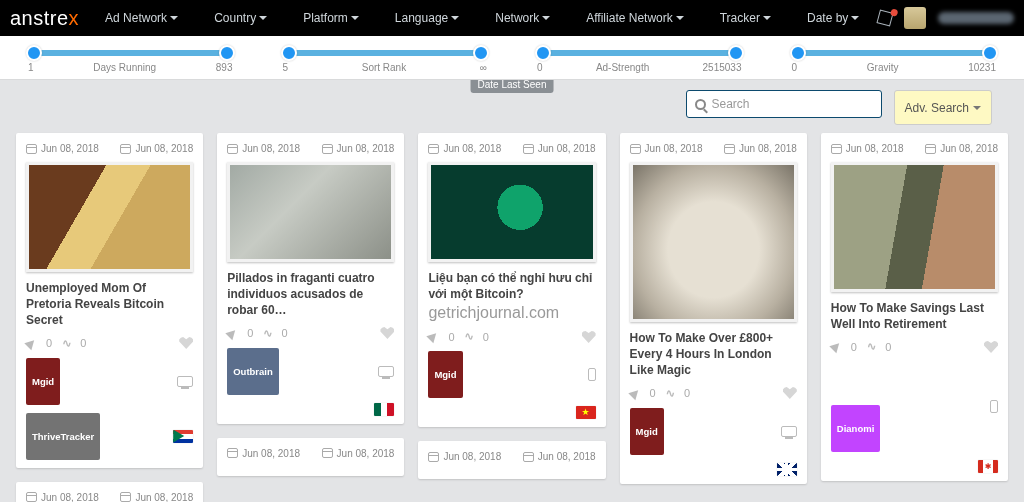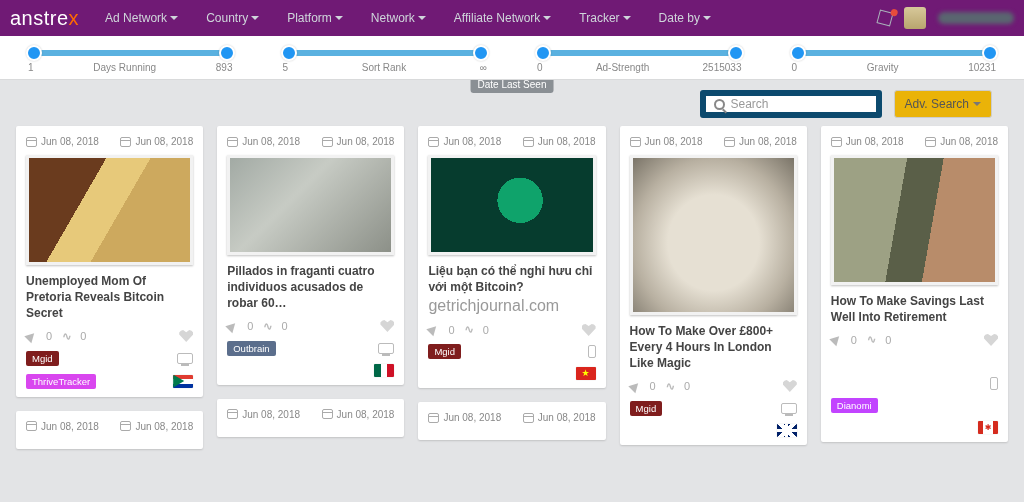--- a/index.html
+++ b/index.html
@@ -1,62 +1,62 @@
 <!DOCTYPE html>
 <html><head>
 <meta charset="utf-8">
 <style>
 * { box-sizing: border-box; margin: 0; padding: 0; }
 body { font-family: -apple-system, "Helvetica Neue", Arial, sans-serif; background: #e3e4e6; width: 1024px; overflow: hidden; font-size: 12px; color: #555; }
-.topbar { background: #701a75; height: 36px; display: flex; align-items: center; padding: 8px 10px; color: #cfd6db; }
+.topbar { background: #000000; height: 36px; display: flex; align-items: center; padding: 8px 10px; color: #cfd6db; }
 .logo { font-size: 20px; font-weight: 300; letter-spacing: .5px; color: #fff; margin-right: 18px; }
 .logo .x { color: #ff6a00; }
-.nav { display: flex; gap: 12px; }
+.nav { display: flex; gap: 20px; }
 .nav-item { font-size: 12px; padding: 6px 8px; cursor: pointer; display: flex; align-items: center; gap: 3px; }
 .caret { width: 0; height: 0; border-left: 4px solid transparent; border-right: 4px solid transparent; border-top: 4px solid #cfd6db; }
 .top-right { margin-left: auto; display: flex; align-items: center; gap: 12px; }
 .cube-icon { width: 14px; height: 14px; border: 1.5px solid #aab3bb; transform: rotate(15deg); position: relative; }
 .dot-badge { position: absolute; top: -5px; right: -5px; width: 7px; height: 7px; background: #e74c3c; border-radius: 50%; }
 .avatar { width: 22px; height: 22px; background: linear-gradient(#d7c89a,#b8a56e); border-radius: 3px; }
 .user-blur { width: 76px; height: 12px; background: #5a6570; border-radius: 6px; filter: blur(2px); }
 .sliders { background: #fff; padding: 14px 28px 6px; display: flex; gap: 50px; border-bottom: 1px solid #d9dadb; position: relative; z-index: 2; }
 .slider-block { flex: 1; }
 .track { position: relative; height: 6px; background: #5ab1e0; border-radius: 3px; margin: 0 6px; }
 .handle { position: absolute; top: -5px; width: 16px; height: 16px; background: #2196f3; border-radius: 50%; border: 2px solid #fff; box-shadow: 0 0 2px rgba(0,0,0,.2); }
 .slider-labels { display: flex; justify-content: space-between; font-size: 10px; color: #888; margin-top: 6px; }
 .search-row { display: flex; justify-content: flex-end; gap: 12px; padding: 10px 32px 4px; position: relative; z-index: 1; }
-.search-box { width: 182px; height: 28px; background: #fff; border: 6px solid #0c4a6e; border-radius: 3px; display: flex; align-items: center; padding: 0 8px; color: #999; }
+.search-box { width: 196px; height: 28px; background: #fff; border: 1px solid #0c4a6e; border-radius: 3px; display: flex; align-items: center; padding: 0 8px; color: #999; }
 .mag { width: 11px; height: 11px; border: 2px solid #888; border-radius: 50%; position: relative; margin-right: 6px; }
 .mag:after { content: ""; position: absolute; bottom: -4px; right: -4px; width: 5px; height: 2px; background: #888; transform: rotate(45deg); }
-.adv-btn { height: 28px; background: #eab308; border: 1px solid #ccc; border-radius: 3px; padding: 0 10px; display: flex; align-items: center; gap: 4px; font-size: 12px; color: #555; cursor: pointer; }
+.adv-btn { height: 35px; background: #fef9c3; border: 1px solid #ccc; border-radius: 3px; padding: 0 10px; display: flex; align-items: center; gap: 4px; font-size: 12px; color: #555; cursor: pointer; }
 .tooltip { position: absolute; top: -4px; left: 50%; transform: translateX(-50%); background: #8a8f94; color: #fff; font-size: 10px; padding: 3px 7px; border-radius: 3px; white-space: nowrap; }
 .grid { padding: 4px 16px; display: flex; gap: 14px; align-items: flex-start; }
 .col { width: 188px; display: flex; flex-direction: column; gap: 14px; }
 .card { background: #fff; border-radius: 2px; box-shadow: 0 1px 2px rgba(0,0,0,.15); padding: 10px 10px 8px; position: relative; }
 .dates { display: flex; justify-content: space-between; color: #888; font-size: 10px; margin-bottom: 8px; }
 .date { display: flex; align-items: center; gap: 4px; }
 .cal { width: 11px; height: 10px; border: 1.3px solid #aaa; border-radius: 2px; position: relative; }
 .cal:before { content: ""; position: absolute; top: 2px; left: 0; right: 0; height: 1px; background: #aaa; }
 .thumb { width: 100%; border: 3px solid #f2f2f2; box-shadow: 0 1px 2px rgba(0,0,0,.25); margin-bottom: 8px; display: block; }
 .t1 { height: 110px; background: linear-gradient(120deg,#6a3b1e 0 35%,#e7c97a 35% 55%,#cda95e 55% 100%); }
 .t2 { height: 100px; background: linear-gradient(135deg,#a2aaa4,#c7cbc4 40%,#8c9088); }
 .t3 { height: 100px; background: radial-gradient(circle at 55% 45%, #0fa36b 0 22%, #063c2e 22% 100%); }
 .t4 { height: 160px; background: radial-gradient(ellipse at 50% 55%, #e6e0d3 0 40%, #b8b0a1 70%, #7a7468 100%); }
 .t5 { height: 130px; background: linear-gradient(100deg,#9da184 0 40%,#5a5f48 40% 60%,#b88c6a 60% 100%); }
 .title { font-size: 12px; font-weight: 700; color: #444; line-height: 1.35; margin-bottom: 2px; }
 .sub { font-size: 16px; color: #999; margin-bottom: 6px; }
 .stats { display: flex; align-items: center; gap: 10px; color: #aaa; font-size: 11px; margin-top: 8px; margin-bottom: 8px; }
 .rocket { width: 0; height: 0; border-left: 5px solid transparent; border-right: 5px solid transparent; border-bottom: 9px solid #bbb; transform: rotate(45deg); }
 .trend { font-weight: 700; color: #bbb; letter-spacing: -1px; }
 .heart { margin-left: auto; width: 14px; height: 12px; background: #d6d6d6; clip-path: polygon(50% 100%,0 38%,0 20%,12% 5%,28% 0,50% 18%,72% 0,88% 5%,100% 20%,100% 38%); }
-.tag { display: inline-block; color: #fff; font-size: 9.5px; font-weight: 400; padding: 2px 6px; border-radius: 2px; margin-right: 4px; }
+.tag { display: inline-block; color: #fff; font-size: 9.5px; font-weight: 700; padding: 18px 6px; border-radius: 2px; margin-right: 4px; }
 .tag.orange { background: #7f1d1d; }
 .tag.blue { background: #5b6e8c; }
 .tag.purple { background: #c244ff; margin-top: 44px; }
-.tag.black { background: #d946ef; }
+.tag.black { background: #737373; }
 .footer { display: flex; align-items: center; justify-content: space-between; margin-top: 6px; }
 .device { width: 16px; height: 11px; border: 1.5px solid #bbb; border-radius: 2px; position: relative; }
 .device:after { content: ""; position: absolute; bottom: -3px; left: 3px; right: 3px; height: 1.5px; background: #bbb; }
 .phone { width: 8px; height: 13px; border: 1.5px solid #bbb; border-radius: 2px; }
 .flag { width: 20px; height: 13px; border-radius: 1px; box-shadow: 0 0 1px rgba(0,0,0,.3); }
 .flag.za { background: linear-gradient(180deg,#e03c31 0 33%,#fff 33% 66%,#0032a0 66%); position: relative; overflow: hidden; }
 .flag.za:before { content: ""; position: absolute; inset: 0; clip-path: polygon(0 0,55% 50%,0 100%); background: #007a4d; }
 .flag.mx { background: linear-gradient(90deg,#006847 0 33%,#fff 33% 66%,#ce1126 66%); }
 .flag.vn { background: #da251d; position: relative; }
 .flag.vn:after { content: "★"; position: absolute; inset: 0; color: #ff0; font-size: 9px; text-align: center; line-height: 13px; }
@@ -79,20 +79,24 @@
       </div>
       <div class="nav-item">
         <span>Country</span>
         <span class="caret"></span>
       </div>
       <div class="nav-item">
         <span>Platform</span>
         <span class="caret"></span>
       </div>
       <div class="nav-item">
+        <span>Language</span>
+        <span class="caret"></span>
+      </div>
+      <div class="nav-item">
         <span>Network</span>
         <span class="caret"></span>
       </div>
       <div class="nav-item">
         <span>Affiliate Network</span>
         <span class="caret"></span>
       </div>
       <div class="nav-item">
         <span>Tracker</span>
         <span class="caret"></span>

